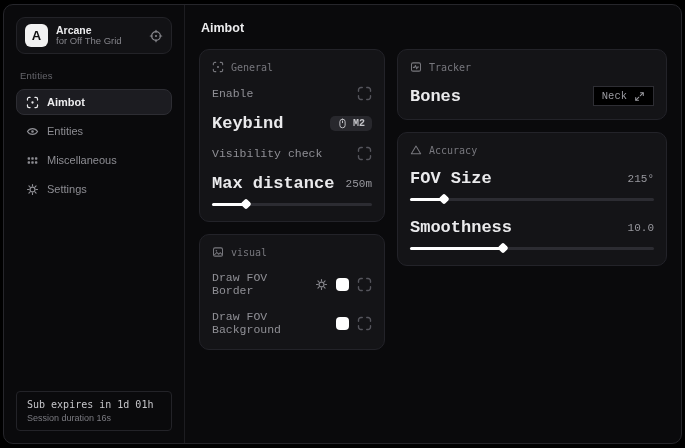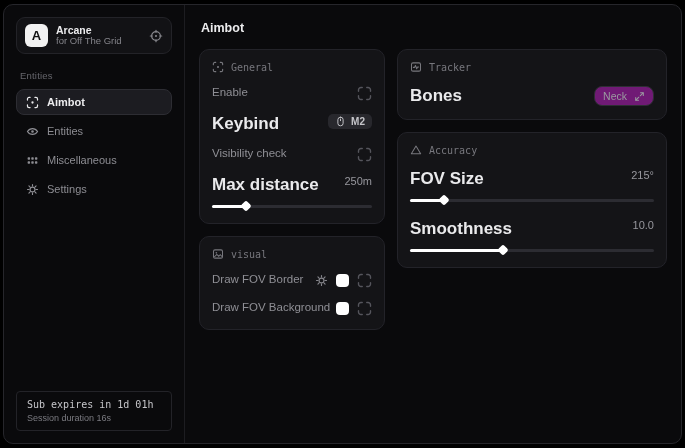--- a/index.html
+++ b/index.html
@@ -38,22 +38,22 @@
   
   .main { flex:1; padding:12px 14px; }
   .page-title { font-size:12.5px; font-weight:bold; color:#ececee; margin:4px 2px 14px; }
   .cols { display:flex; gap:12px; align-items:flex-start; }
   .col-l { width:186px; }
   .col-r { flex:1; }
   .card { background:#141417; border:1px solid #232329; border-radius:10px;
           padding:11px 12px 13px; margin-bottom:12px; }
   .card-hd { display:flex; align-items:center; gap:7px; color:#77777d;
              font-family:"DejaVu Sans Mono", monospace; font-size:10px; }
-  .row { display:flex; align-items:flex-start; justify-content:space-between;
-         margin-top:13px; min-height:15px; }
+  .row { display:flex; align-items:center; justify-content:space-between;
+         margin-top:13px; min-height:15px;font-family:Liberation Mono, monospace; }
   .lbl { font-size:11.5px; color:#8f8f95; }
   .lbl.strong { color:#eaeaec; font-weight:bold; font-size:17px; }
   .val { font-size:11px; color:#97979d; }
   .rgroup { display:flex; align-items:center; gap:8px; }
   
   .chk { width:15px; height:15px; color:#55555c; }
   
   .swatch { width:13px; height:13px; background:#fff; border-radius:4px; }
   
   .badge { display:flex; align-items:center; gap:5px; background:#28282d;
@@ -61,22 +61,22 @@
            font-size:10px; font-weight:bold; }
   
   .slider { position:relative; height:8px; margin-top:7px; }
   .track { position:absolute; left:0; right:0; top:3px; height:2.5px;
            background:#2c2c32; border-radius:2px; }
   .fill { position:absolute; left:0; top:3px; height:2.5px; background:#fff;
           border-radius:2px; }
   .thumb { position:absolute; top:0; width:8px; height:8px; background:#fff;
            border-radius:2px; transform:translateX(-4px) rotate(45deg); }
   
-  .drop-btn { display:flex; align-items:center; gap:7px; background:#701a75;
-              border:1px solid #2e2e34; border-radius:8px; padding:3px 8px;
+  .drop-btn { display:flex; align-items:center; gap:7px; background:#000000;
+              border:1px solid #2e2e34; border-radius:0; padding:3px 8px;
               color:#9a9aa0; font-size:10.5px; }
   svg { display:block; }
 </style>
 </head>
 <body>
 
 <svg width="0" height="0" style="position:absolute">
   <defs>
     <g id="i-crosshair" fill="none" stroke="currentColor" stroke-width="1.5" stroke-linecap="round">
       <path d="M5 1.8H3.8A2 2 0 0 0 1.8 3.8V5"></path>

